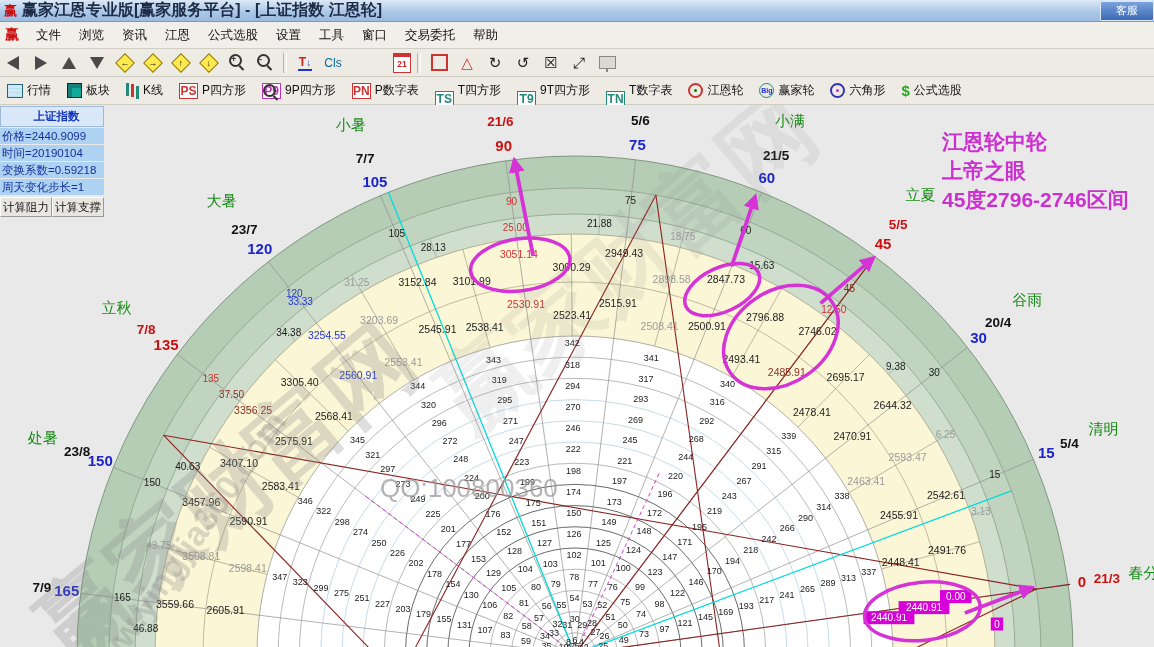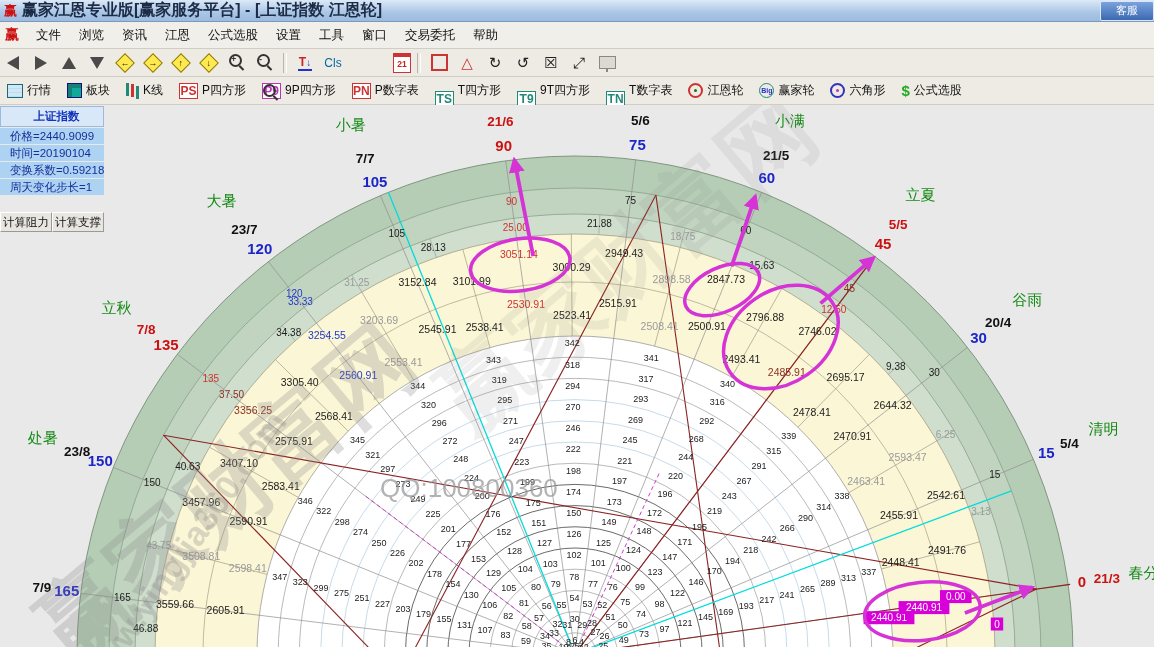--- a/index.html
+++ b/index.html
@@ -67,22 +67,22 @@
     display:flex;align-items:center;justify-content:center;font-weight:bold;}
   .i-hex{width:11px;height:11px;border:2px solid #33b;border-radius:50%;display:flex;align-items:center;justify-content:center;}
   .i-hex i{width:3px;height:3px;background:#b3b;border-radius:50%;}
   .i-dollar{color:#2a2;font-weight:bold;font-size:15px;}
   
   .chart{position:absolute;left:0;top:105px;width:1154px;height:542px;background:#e9e9e9;overflow:hidden;}
   .chart svg{position:absolute;left:0;top:0;}
   
   .panel{position:absolute;left:0;top:1px;width:104px;z-index:5;font-size:11.5px;}
   .panel .hd{background:#d9e8f8;color:#1133bb;font-weight:bold;text-align:center;height:19px;line-height:19px;border:1px solid #9fb9d8;padding-left:9px;}
-  .panel .row{background:#aed2f2;color:#15309a;height:16px;line-height:16px;padding-left:10px;margin-top:1px;white-space:nowrap;overflow:hidden;}
-  .panel .btns{display:flex;margin-top:17px;}
+  .panel .row{background:#aed2f2;color:#15309a;height:16px;line-height:16px;padding-left:2px;margin-top:1px;white-space:nowrap;overflow:hidden;}
+  .panel .btns{display:flex;margin-top:2px;}
   .panel .pbtn{flex:1;height:18px;line-height:18px;text-align:center;background:#e8e6e0;color:#111;
     border:1px solid #999;border-top-color:#fff;border-left-color:#fff;cursor:pointer;}
   
   .gann-note{position:absolute;left:942px;top:22px;color:#cc2fd0;font-size:21px;font-weight:bold;
     line-height:29px;z-index:6;white-space:nowrap;}
 </style>
 </head>
 <body>
 
 <div class="app">
@@ -706,15 +706,20 @@
           <div class="row">时间=20190104</div>
           <div class="row">变换系数=0.59218</div>
           <div class="row">周天变化步长=1</div>
         </div>
       <div class="btns">
         <span class="pbtn">计算阻力</span>
         <span class="pbtn">计算支撑</span>
       </div>
     </div>
 
+    <div class="gann-note">
+      <div>江恩轮中轮</div>
+      <div>上帝之眼</div>
+      <div>45度2796-2746区间</div>
+    </div>
   </div>
 
 </div>
 
 </body></html>

